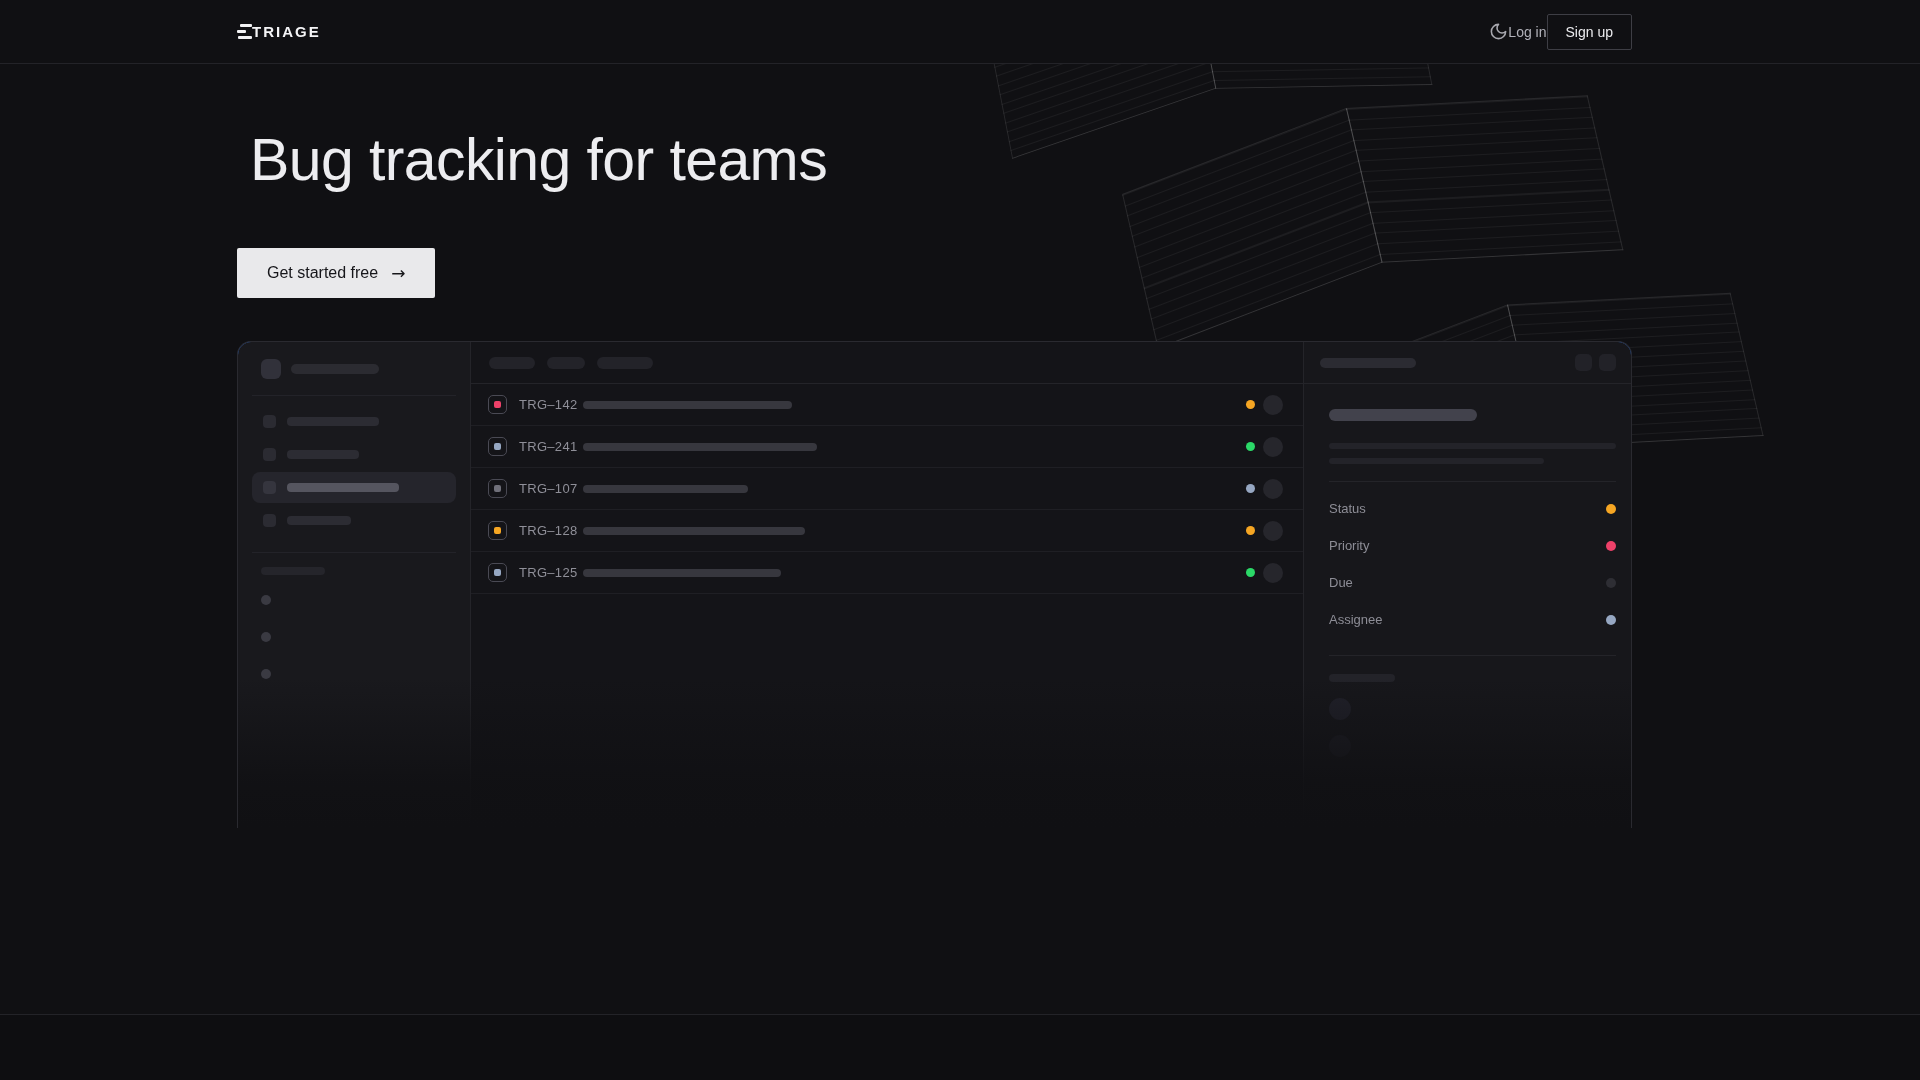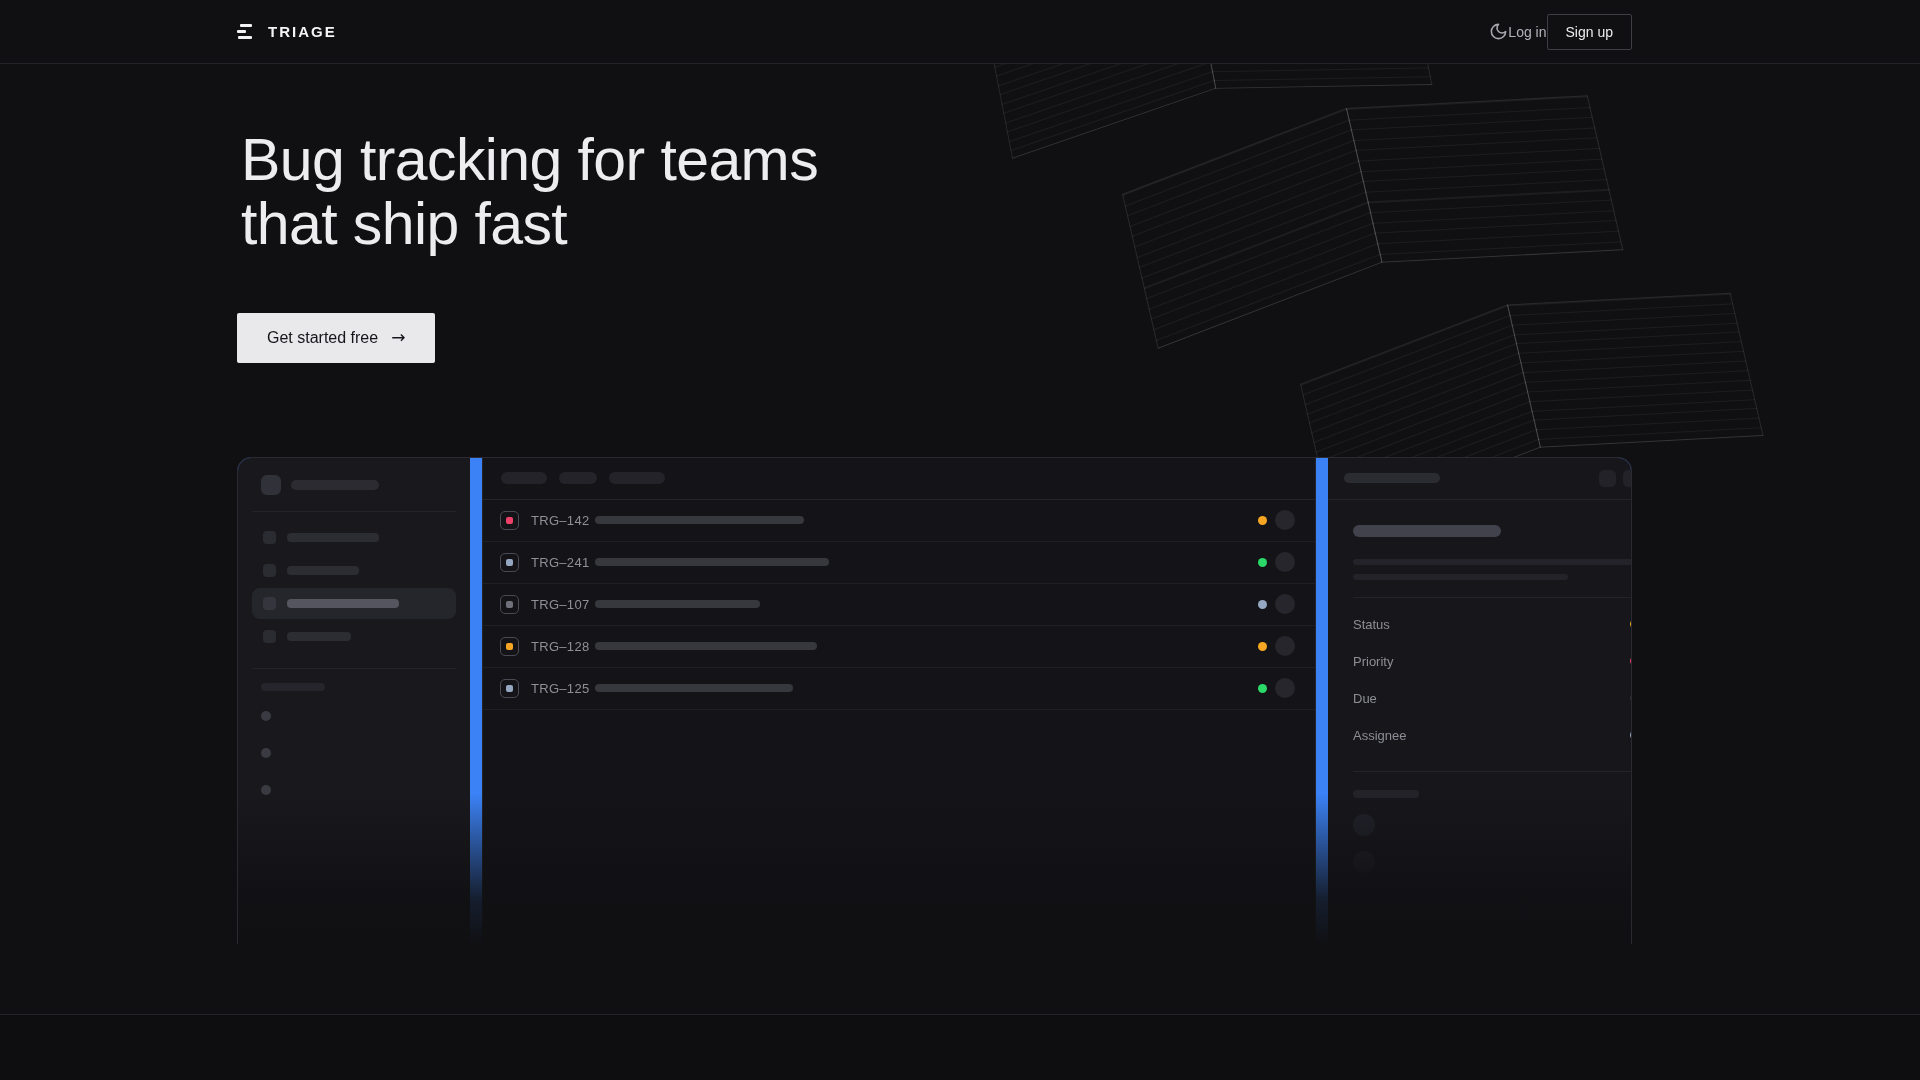--- a/index.html
+++ b/index.html
@@ -1,54 +1,54 @@
 <!DOCTYPE html>
 <html><head>
 <meta charset="utf-8">
 <style>
   html,body{margin:0;padding:0;background:#101013;}
   body{width:1920px;height:1080px;overflow:hidden;font-family:"Liberation Sans",sans-serif;-webkit-font-smoothing:antialiased;}
 
   
   .nav{height:63px;border-bottom:1px solid #232328;display:flex;align-items:center;position:relative;z-index:5;background:#101013;}
   .nav-inner{margin-left:237px;width:1395px;display:flex;justify-content:space-between;align-items:center;}
-  .logo{display:flex;align-items:center;gap:16px;cursor:pointer;}
+  .logo{display:flex;align-items:center;gap:0;cursor:pointer;}
   .logo-icon{width:15px;display:flex;flex-direction:column;gap:2.5px;}
   .logo-icon i{height:3.5px;background:#f2f2f4;border-radius:1px;display:block;}
   .logo-icon i:nth-child(1){width:12px;margin-left:3px;}
   .logo-icon i:nth-child(2){width:9px;}
   .logo-icon i:nth-child(3){width:14px;margin-left:1px;}
   .logo-text{font-size:15px;font-weight:700;letter-spacing:2px;color:#f4f4f6;}
   .nav-right{display:flex;align-items:center;}
   .moon-btn{background:none;border:none;padding:0;cursor:pointer;display:flex;align-items:center;}
   .login{font-size:14px;color:#b2b2ba;background:none;border:none;cursor:pointer;padding:0;}
   .signup{font-size:14px;color:#ececef;background:transparent;border:1px solid #3e3e45;padding:9px 18px;cursor:pointer;border-radius:2px;}
 
   
   .hero{position:relative;height:950px;overflow:hidden;background:#101013;}
   .hero-inner{position:relative;margin-left:237px;width:1395px;z-index:2;}
-  .hero-title{margin:64px 4px 0;font-size:59px;line-height:1.09;font-weight:500;color:#ededf0;letter-spacing:-0.6px;}
+  .hero-title{margin:64px 13px 0;font-size:59px;line-height:1.09;font-weight:500;color:#ededf0;letter-spacing:-0.6px;}
   .hero-sub{margin-top:44px;font-size:19px;line-height:1.58;color:#9a9aa2;max-width:480px;}
   .cta{margin-top:56px;display:inline-flex;align-items:center;gap:13px;background:#e9e9eb;color:#16161a;font-size:16px;font-weight:500;padding:16px 30px;border:none;cursor:pointer;border-radius:2px;}
   .cta .arrow{font-size:17px;line-height:1;font-family:"DejaVu Sans",sans-serif;}
 
   
   .slab{position:absolute;display:flex;transform-origin:0 0;z-index:1;}
   .face{width:225px;height:150px;box-sizing:border-box;border:1px solid rgba(255,255,255,0.10);
         background:repeating-linear-gradient(to bottom, rgba(255,255,255,0.055) 0 1px, transparent 1px 10px);
         transform-origin:0 0;}
   .face-a{transform:skewY(-8deg);}
   .face-b{transform:translateY(-31.6px) skewY(10deg);margin-left:-1px;border-left:1px solid rgba(255,255,255,0.17);}
   .slab-a{left:985px;top:-45px;transform:rotate(-11deg) scale(0.95);}
   .slab-b{left:1122px;top:130px;transform:rotate(-13deg) scale(1.06);}
   .slab-c{left:1300px;top:320px;transform:rotate(-13deg) scale(0.98);}
 
   
-  .mockup{position:relative;margin-top:94px;height:487px;box-sizing:border-box;border:1px solid #2a2a30;border-bottom:none;
-          border-radius:14px 14px 0 0;display:grid;grid-template-columns:232px 834px 327px;background:#3b82f6;overflow:hidden;gap:12px;}
+  .mockup{position:relative;margin-top:43px;height:487px;box-sizing:border-box;border:1px solid #2a2a30;border-bottom:none;
+          border-radius:14px 14px 0 0;display:grid;grid-template-columns:232px 834px 327px;background:#3b82f6;overflow:hidden;}
 
   
   .sb{background:#19191d;padding-top:17px;box-sizing:border-box;}
   .ws-row{display:flex;align-items:center;padding-left:23px;}
   .ws-square{width:20px;height:20px;border-radius:6px;background:#31313a;}
   .ws-bar{margin-left:10px;width:88px;height:10px;border-radius:5px;background:#2b2b31;}
   .sb-div{margin:16px 14px 10px;border-top:1px solid #232329;}
   .sb-item{margin:2px 14px;height:31px;border-radius:8px;display:flex;align-items:center;padding:0 11px;}
   .sb-item.active{background:#25252c;}
   .sb-icon{width:13px;height:13px;border-radius:4px;background:#2b2b32;flex:none;}
@@ -139,21 +139,20 @@
       <div class="face face-b"></div>
     </div>
   <div class="slab slab-c">
       <div class="face face-a"></div>
       <div class="face face-b"></div>
     </div>
 
   <div class="hero-inner">
     <h1 class="hero-title">
       <span>Bug tracking for teams</span><br>
-      <span>that ship fast</span>
     </h1>
     <button class="cta">
       <span>Get started free</span>
       <span class="arrow">→</span>
     </button>
 
     
     <div class="mockup">
 
       <div class="sb">

